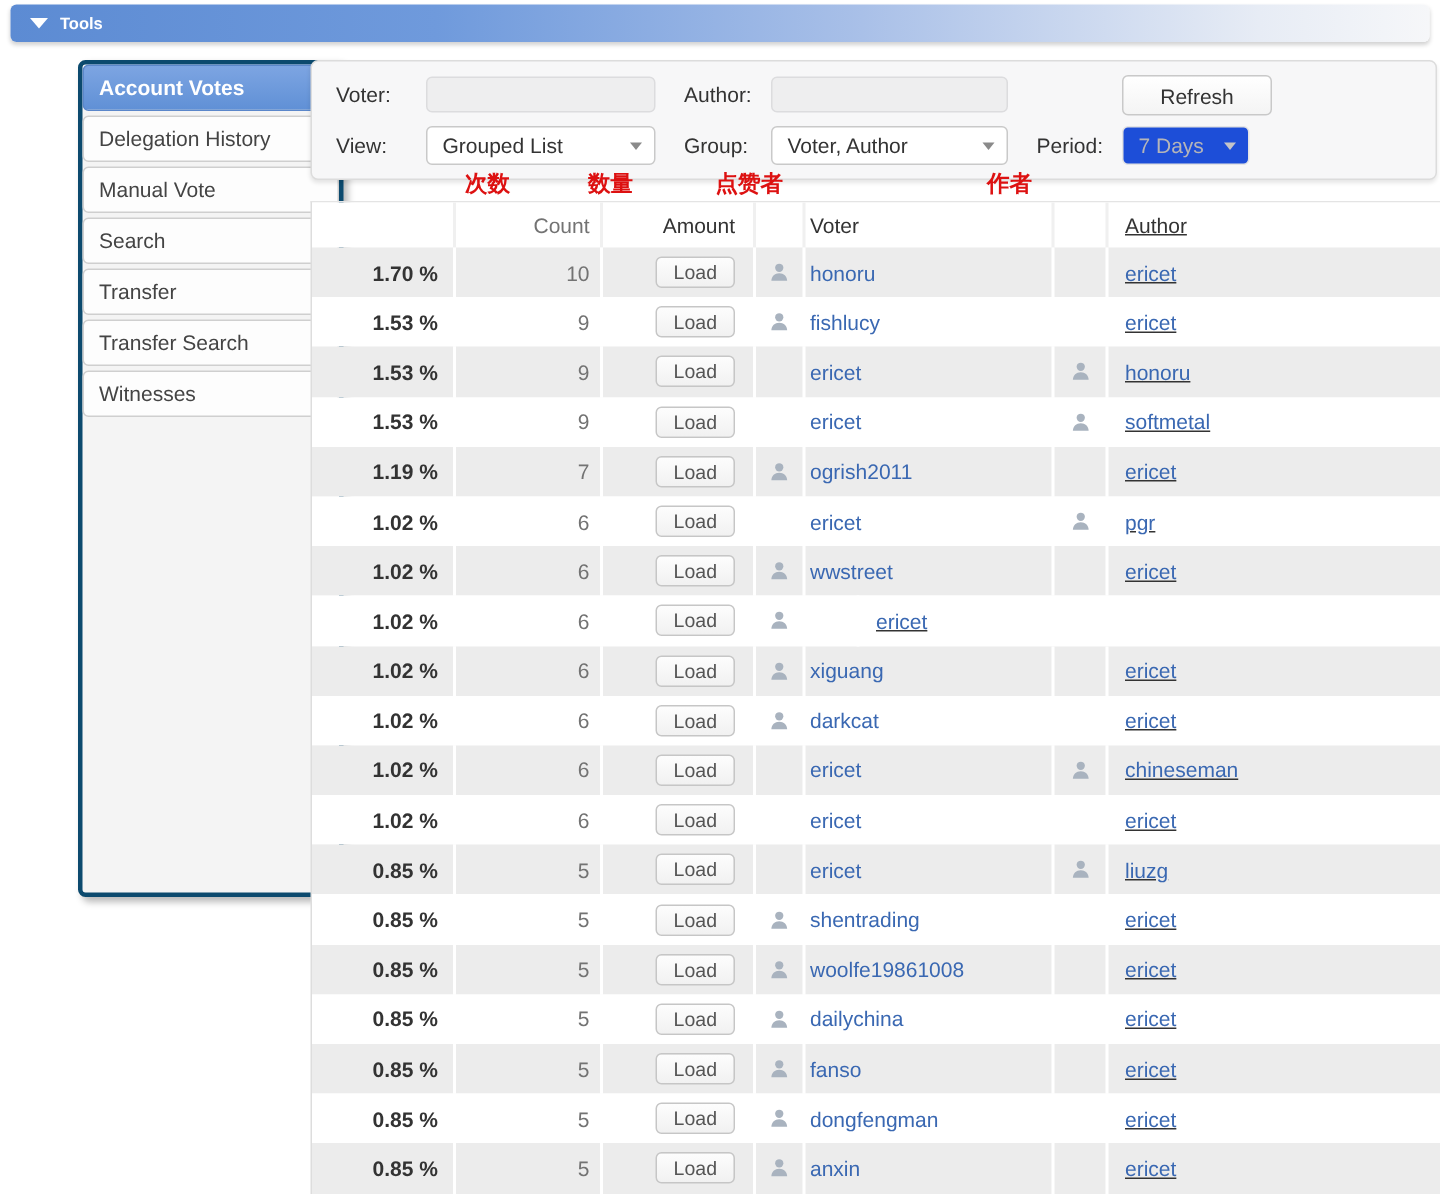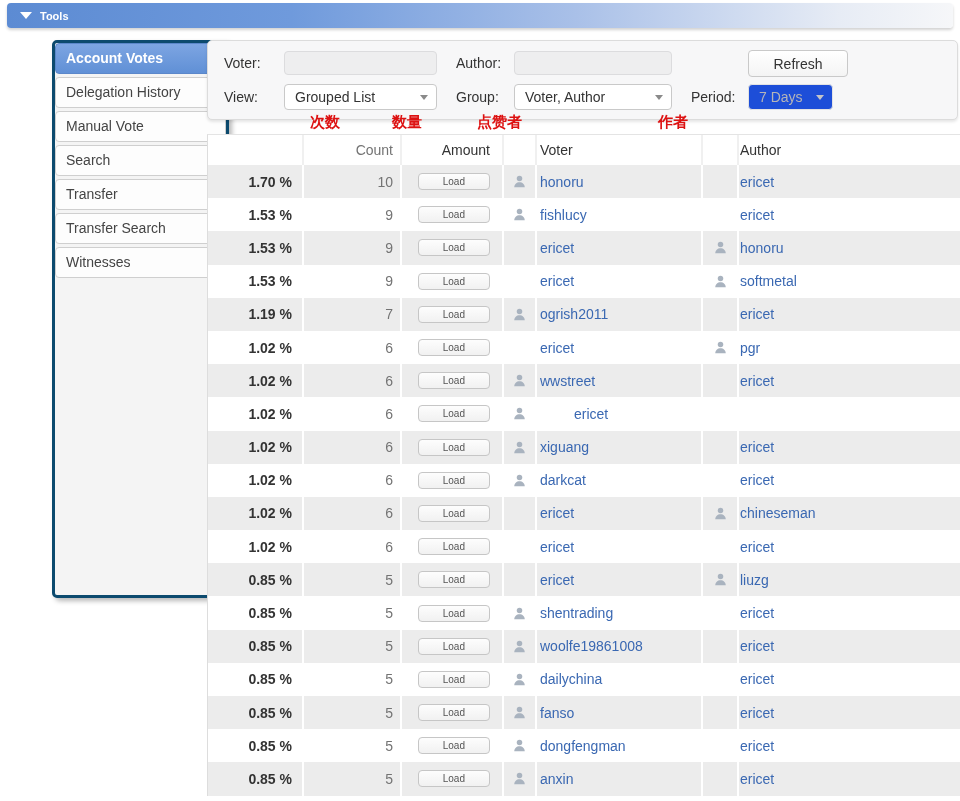--- a/index.html
+++ b/index.html
@@ -54,22 +54,22 @@
   .trow.odd{background:#ececec;}
   .trow .cell{border-left:2px solid #fff;}
   .trow .cell:first-child{border-left:none;}
   .cell{box-sizing:border-box;height:100%;display:flex;align-items:center;overflow:hidden;white-space:nowrap;}
   .c-percent{width:94px;justify-content:flex-end;padding-right:10px;color:#333;font-weight:600;}
   .c-count{width:98px;justify-content:flex-end;padding-right:7px;color:#737373;}
   .c-amount{width:102px;justify-content:flex-end;padding-right:12px;}
   .c-vicon{width:33px;justify-content:center;}
   .c-voter{width:166px;padding-left:3px;}
   .c-aicon{width:36px;justify-content:center;}
-  .c-author{flex:1;padding-left:1px;}
-  .load-btn{padding:2px 24px;font:inherit;font-size:10px;color:#555;
+  .c-author{flex:1;padding-left:11px;text-decoration:underline;}
+  .load-btn{padding:2px 11px;font:inherit;font-size:13px;color:#555;
     background:linear-gradient(#fdfdfd,#f1f1f1);border:1px solid #c6c6c6;border-radius:4px;cursor:pointer;text-align:center;}
   .user-link{color:#3a68b2;text-decoration:none;cursor:pointer;}
   .person-icon{display:inline-flex;width:15px;height:15px;}
   .person-icon svg{width:15px;height:15px;fill:#a9b3bf;}
   .icon-hidden{visibility:hidden;}
 </style>
 </head>
 <body>
 
 <div class="viewport">

